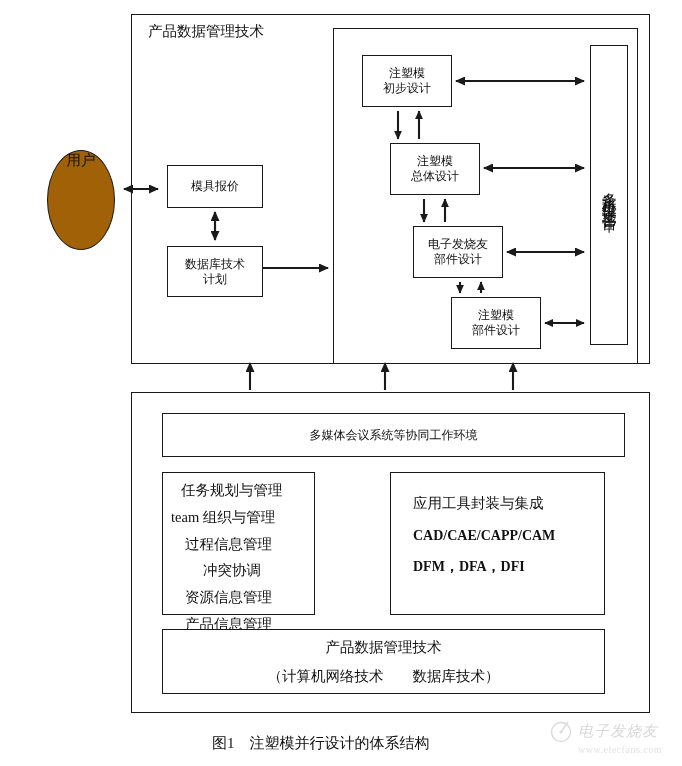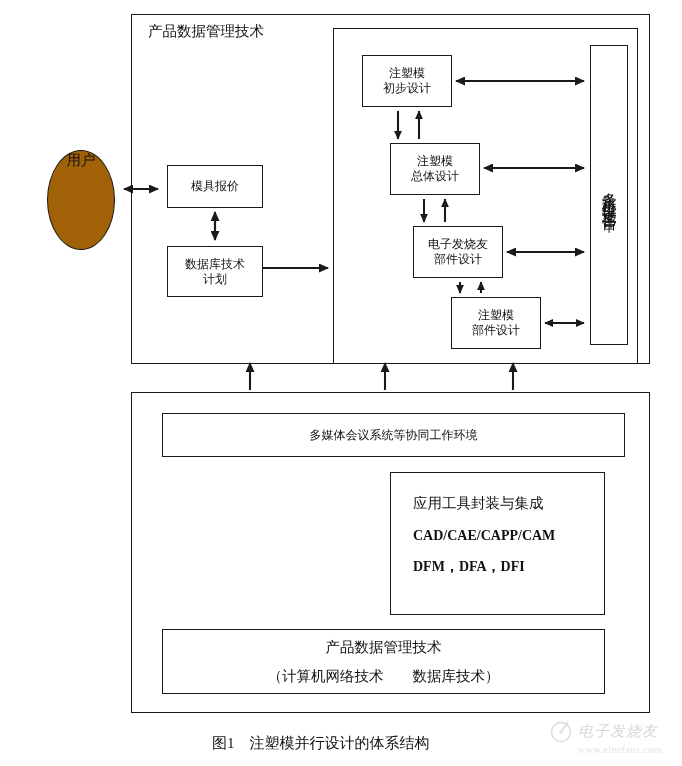--- a/index.html
+++ b/index.html
@@ -171,20 +171,29 @@
   <div class="vbox" style="left:590px; top:45px; width:38px; height:300px;">
     <span class="vtext">多学科小组设计工艺评审</span>
   </div>
 
   <div class="frame" style="left:131px; top:392px; width:519px; height:321px;"></div>
 
   <div class="box" style="left:162px; top:413px; width:463px; height:44px;">
     <span>多媒体会议系统等协同工作环境</span>
   </div>
 
+  <div class="multiline ml-left" style="left:162px; top:472px; width:153px; height:143px; padding-top:4px;">
+    <div class="ln">任务规划与管理</div>
+    <div class="ln" style="padding-left:8px;">team 组织与管理</div>
+    <div class="ln" style="padding-left:22px;">过程信息管理</div>
+    <div class="ln" style="padding-left:40px;">冲突协调</div>
+    <div class="ln" style="padding-left:22px;">资源信息管理</div>
+    <div class="ln" style="padding-left:22px;">产品信息管理</div>
+    <div class="ln" style="padding-left:22px;">过程信息管理</div>
+  </div>
 
   <div class="multiline ml-left" style="left:390px; top:472px; width:215px; height:143px; padding:14px 0 0 22px;">
     <div style="line-height:2.3;">应用工具封装与集成</div>
     <div style="line-height:2.3; font-weight:bold; font-size:14px;">CAD/CAE/CAPP/CAM</div>
     <div style="line-height:2.0; font-weight:bold; font-size:14px;">DFM，DFA，DFI</div>
   </div>
 
   <div class="multiline ml-center" style="left:162px; top:629px; width:443px; height:65px;">
     <div style="margin-bottom:6px;">产品数据管理技术</div>
     <div>（计算机网络技术　　数据库技术）</div>

